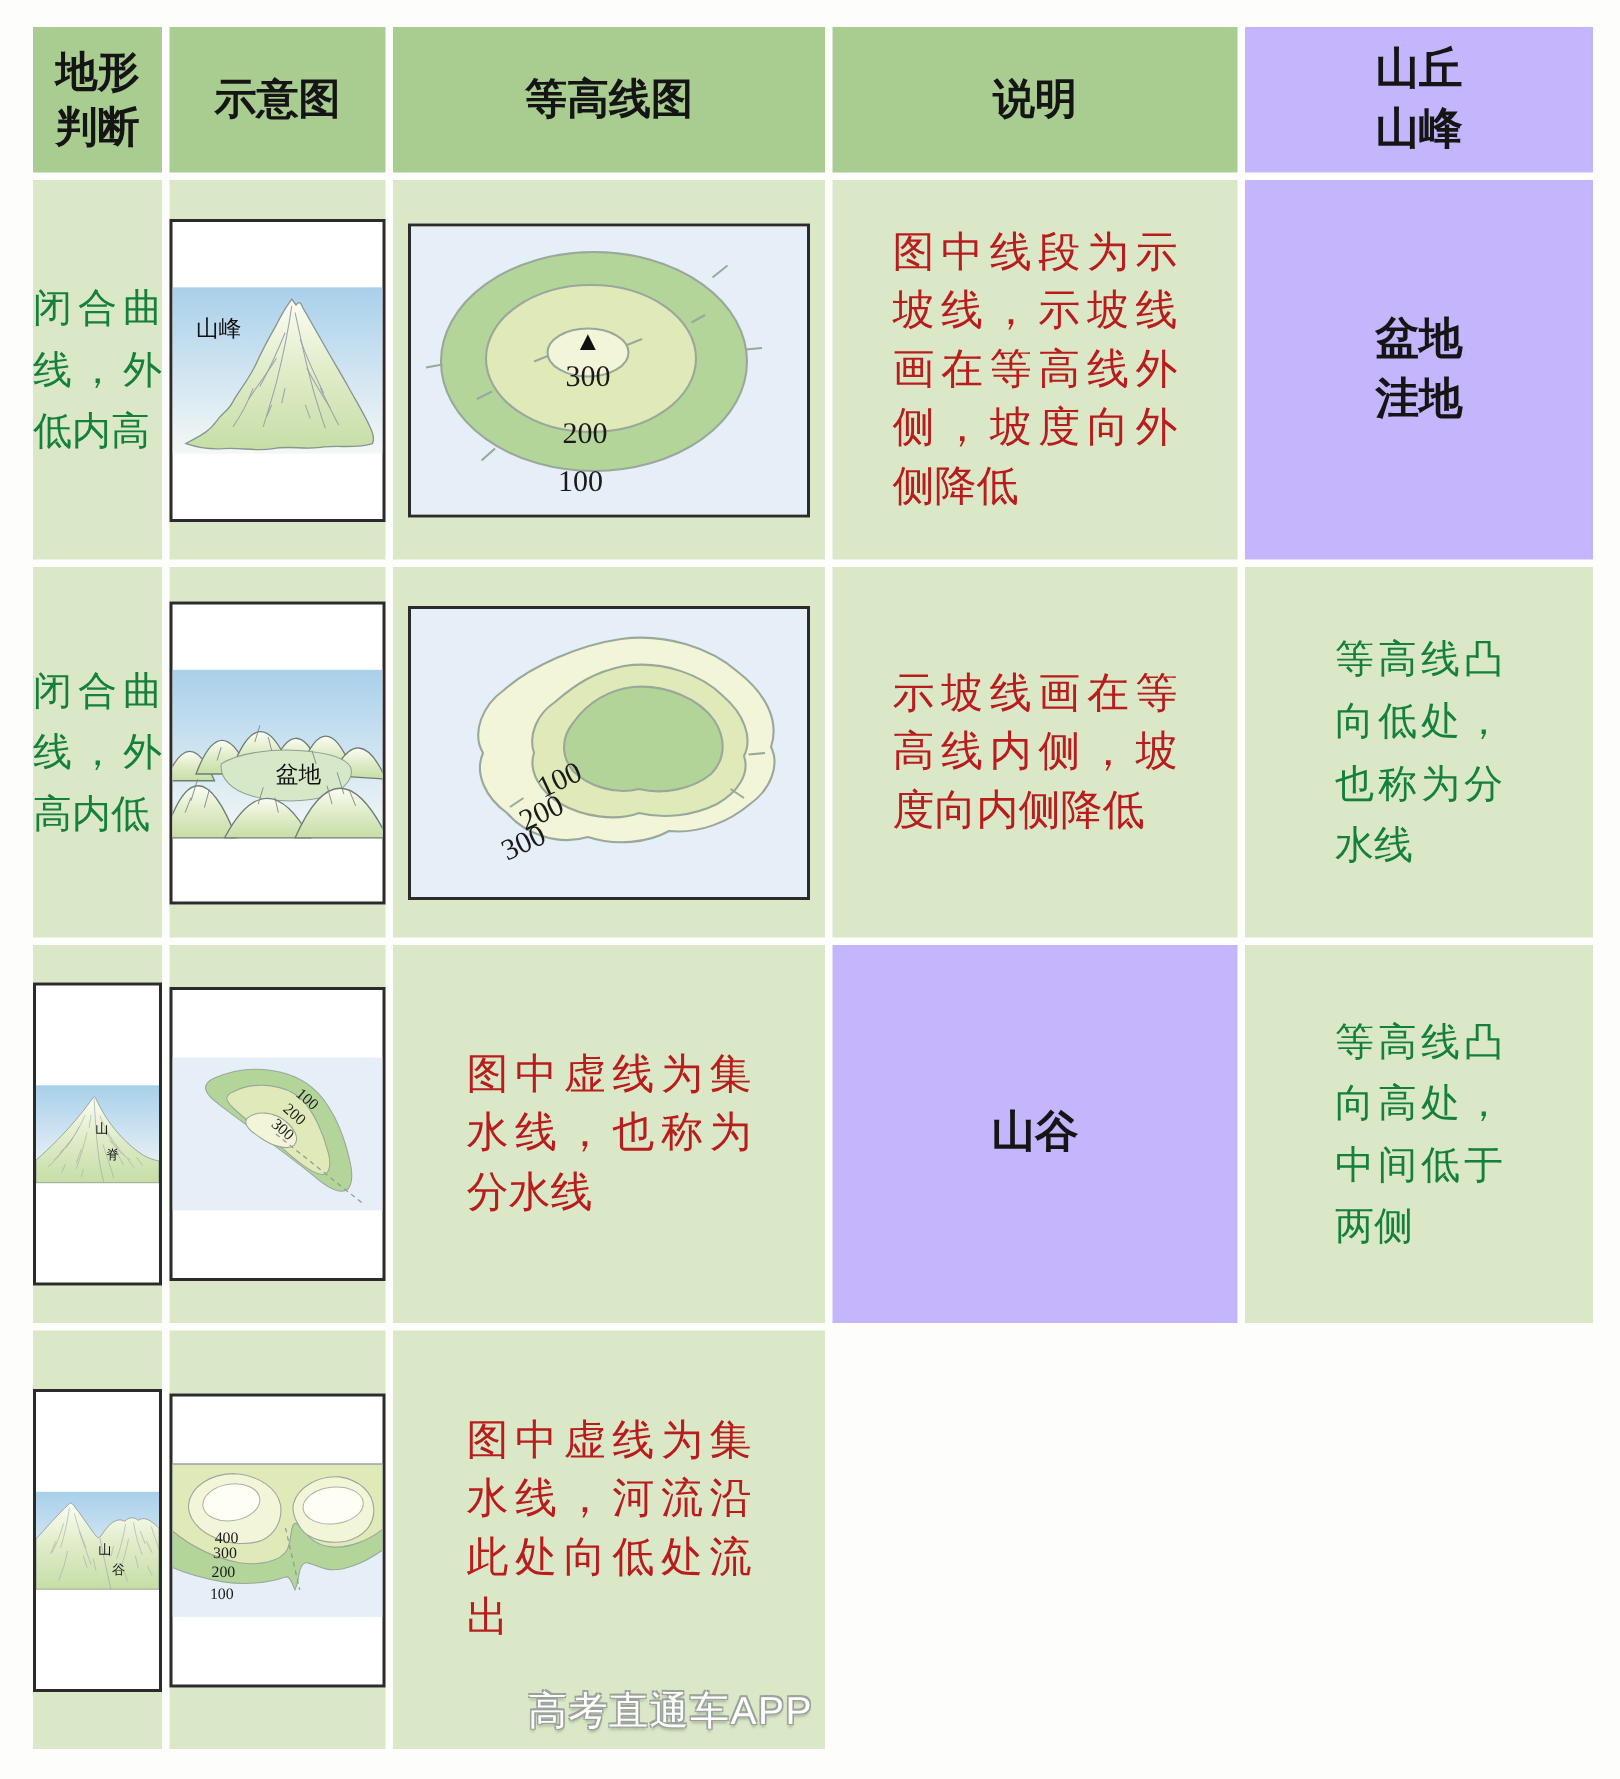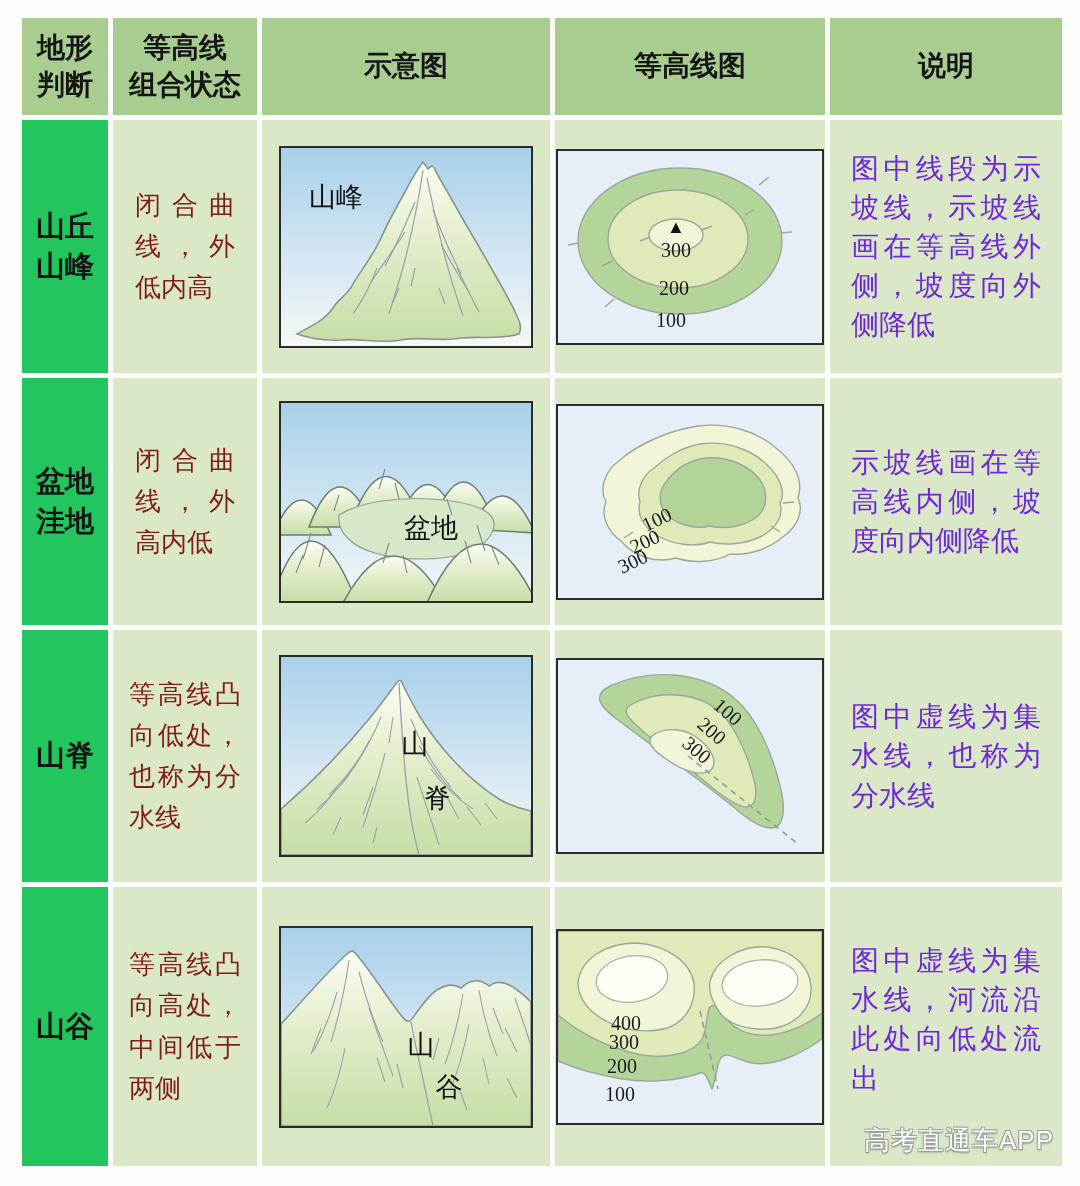--- a/index.html
+++ b/index.html
@@ -16,35 +16,35 @@
     gap:5px;
   }
   .cell{position:relative;display:flex;align-items:center;justify-content:center;}
   .hdr{
     background:#a9cd90;
     font-family:"Liberation Sans","DejaVu Sans",sans-serif;
     font-weight:700;font-size:28px;line-height:1.3;
     text-align:center;white-space:pre-line;color:#151515;
   }
   .terr{
-    background:#22c55e;
+    background:#c4b5fd;
     font-family:"Liberation Sans","DejaVu Sans",sans-serif;
     font-weight:700;font-size:29px;line-height:1.35;
     text-align:center;white-space:pre-line;color:#151515;
   }
   .lite{background:#dbe8c7;}
   .pattern{
     font-size:26px;line-height:1.58;text-align:justify;text-justify:inter-ideograph;
-    color:#7f1d1d;
+    color:#15803d;
   }
   .pattern.w3{width:100px;}
   .pattern.w4{width:112px;}
   .note{
     width:190px;font-size:28px;line-height:1.4;text-align:justify;
-    text-justify:inter-ideograph;color:#6d28d9;
+    text-justify:inter-ideograph;color:#b91c1c;
   }
   svg.panel{background:#fff;border:2px solid #2b2b2b;display:block;}
   .num{font-size:20px;fill:#1a1a1a;font-family:"Liberation Serif","DejaVu Serif",serif;}
   .zh{fill:#111;font-family:"Liberation Serif","DejaVu Serif",serif;}
   .watermark{
     position:absolute;right:8px;bottom:8px;
     font-family:"Liberation Sans","DejaVu Sans",sans-serif;
     font-size:26px;color:#ffffff;letter-spacing:1px;
     text-shadow:1px 1px 0 #9aa29a,-1px -1px 0 #9aa29a,1px -1px 0 #9aa29a,-1px 1px 0 #9aa29a,0 2px 2px rgba(90,100,90,.45);
     text-align:right;
@@ -66,22 +66,20 @@
       <stop offset="0.45" stop-color="#e2edcb"></stop>
       <stop offset="1" stop-color="#c6dea6"></stop>
     </linearGradient>
   </defs>
 </svg>
 
 <div class="table">
 
   <div class="cell hdr">地形
 判断</div>
-  <div class="cell hdr">等高线
-组合状态</div>
   <div class="cell hdr">示意图</div>
   <div class="cell hdr">等高线图</div>
   <div class="cell hdr">说明</div>
 
   <div class="cell terr">山丘
 山峰</div>
   <div class="cell lite">
     <div class="pattern w3">闭合曲线，外低内高</div>
   </div>
   <div class="cell lite">
@@ -192,21 +190,20 @@
       </g>
       <text class="num" x="100" y="120" text-anchor="middle" transform="rotate(-25 100 116)">100</text>
       <text class="num" x="88" y="142" text-anchor="middle" transform="rotate(-25 88 138)">200</text>
       <text class="num" x="76" y="162" text-anchor="middle" transform="rotate(-25 76 158)">300</text>
     </svg>
   </div>
   <div class="cell lite">
     <div class="note">示坡线画在等高线内侧，坡度向内侧降低</div>
   </div>
 
-  <div class="cell terr">山脊</div>
   <div class="cell lite">
     <div class="pattern w4">等高线凸向低处，也称为分水线</div>
   </div>
   <div class="cell lite">
     <svg class="panel" width="250" height="198" viewBox="0 0 250 198">
       <rect x="0" y="0" width="250" height="198" fill="url(#skyGrad)"></rect>
       <path d="M0,152 C28,128 60,96 88,62 C98,50 108,36 114,28 C118,22 120,22 122,28
            C126,36 132,48 138,58 C156,88 186,122 218,142 C228,148 240,152 250,154
            L250,198 L0,198 Z" fill="url(#mntGrad)" stroke="#8a9490" stroke-width="1.6"></path>
       <path d="M118,26 C120,60 122,100 126,132 C128,152 132,176 138,198" stroke="#9aa2a8" stroke-width="1.3" fill="none"></path>

